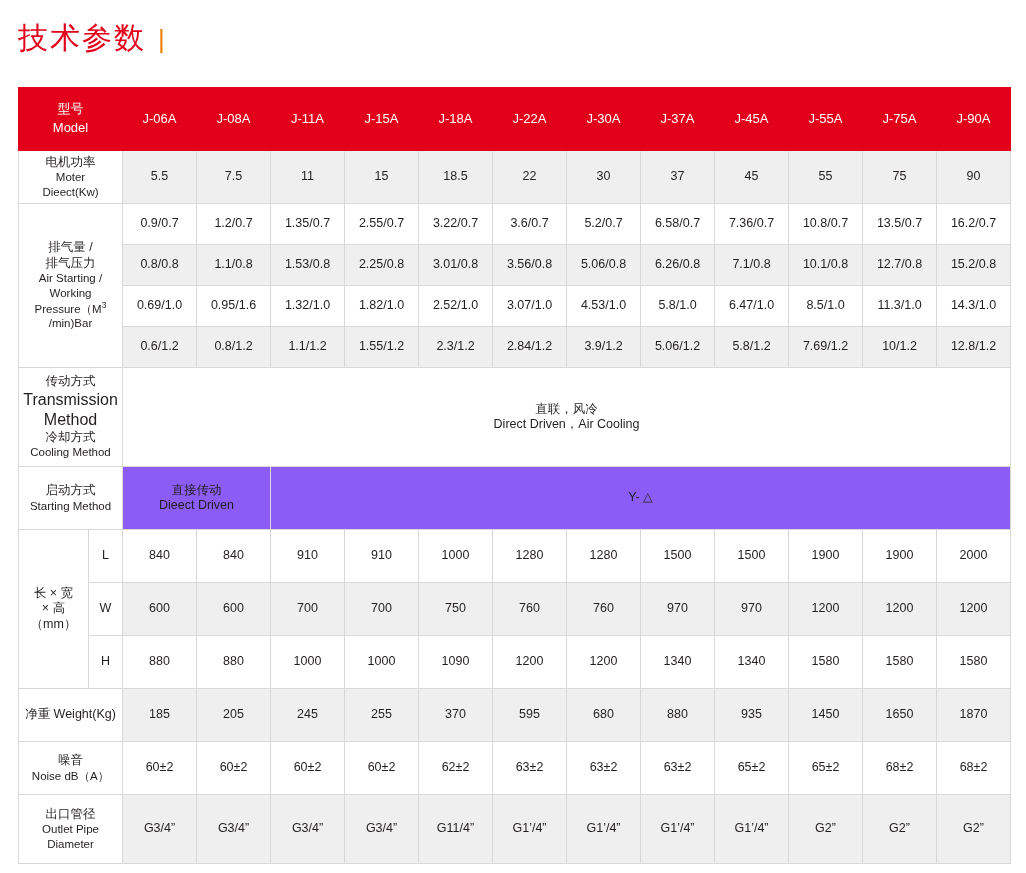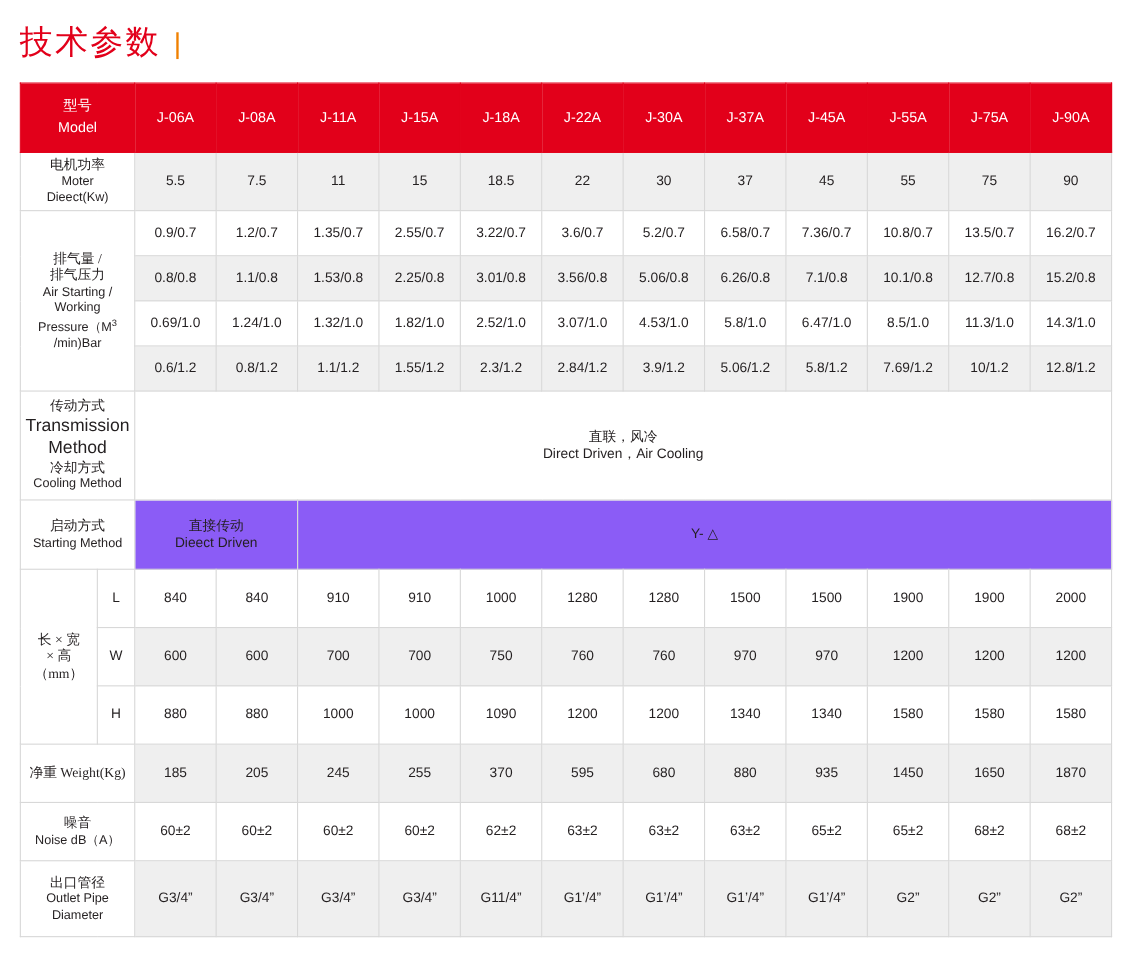--- a/index.html
+++ b/index.html
@@ -43,21 +43,21 @@
   }
   .title-en {
     font-size: 19px;
     color: #f08000;
     font-family: "Liberation Sans", sans-serif;
   }
   
   table.spec {
     border-collapse: collapse;
     width: 990px;
-    margin: 8px 18px 0 18px;
+    margin: 20px 18px 0 18px;
     table-layout: fixed;
   }
   table.spec td, table.spec th {
     border: 1px solid #d8d8d8;
     text-align: center;
     vertical-align: middle;
     font-size: 12.5px;
     font-family: "Liberation Sans", sans-serif;
     padding: 3px 1px;
     line-height: 1.25;
@@ -76,21 +76,21 @@
   }
   .cn { font-family: "DejaVu Sans", sans-serif; }
   
   td.rowlabel {
     background: #ffffff;
     width: 104px;
     font-size: 12px;
     line-height: 1.35;
     padding: 4px 2px;
   }
-  td.rowlabel .cnline { font-family: Liberation Serif, serif; font-size: 12.5px; }
+  td.rowlabel .cnline { font-family: Liberation Sans, sans-serif; font-size: 12.5px; }
   td.rowlabel .enline { font-size: 11.5px; }
   
   .shaded td { background: #efefef; }
   .plain td { background: #ffffff; }
   td.shade { background: #8b5cf6; }
   td.white { background: #ffffff; }
   .h34 td, .h34 th { height: 34px; }
   .h46 td { height: 46px; }
   .merged-center {
     font-size: 13px;
@@ -193,21 +193,21 @@
         <td>5.06/0.8</td>
         <td>6.26/0.8</td>
         <td>7.1/0.8</td>
         <td>10.1/0.8</td>
         <td>12.7/0.8</td>
         <td>15.2/0.8</td>
       </tr>
 
       <tr class="plain h34">
         <td>0.69/1.0</td>
-        <td>1.24/1.0</td>
+        <td>0.95/1.6</td>
         <td>1.32/1.0</td>
         <td>1.82/1.0</td>
         <td>2.52/1.0</td>
         <td>3.07/1.0</td>
         <td>4.53/1.0</td>
         <td>5.8/1.0</td>
         <td>6.47/1.0</td>
         <td>8.5/1.0</td>
         <td>11.3/1.0</td>
         <td>14.3/1.0</td>

